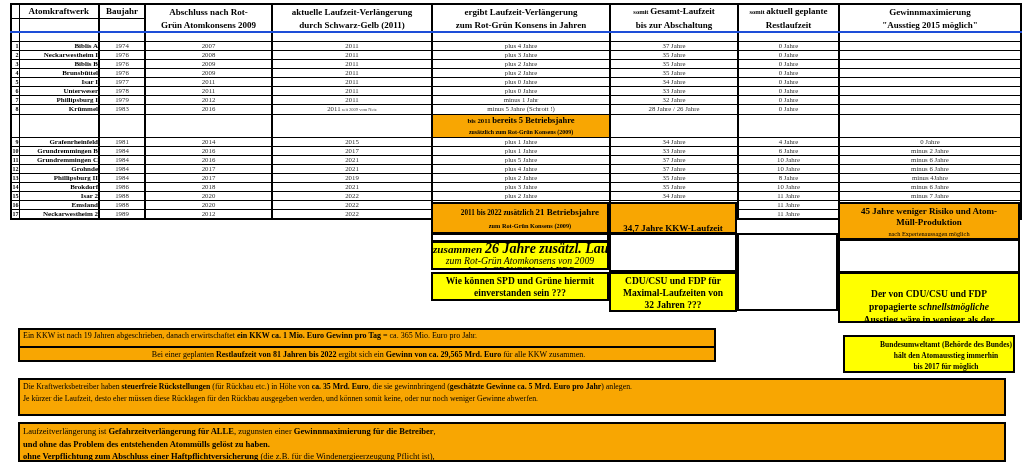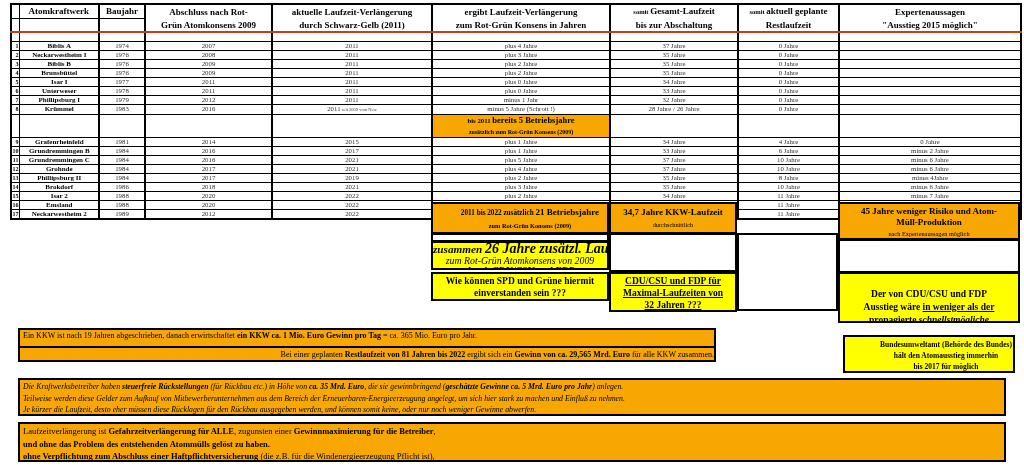--- a/index.html
+++ b/index.html
@@ -7,26 +7,26 @@
          font-family:"Liberation Serif","DejaVu Serif",serif;color:#000;}
 
   
   #table-wrap{position:absolute;left:10px;top:3px;}
   table{table-layout:fixed;border-collapse:collapse;width:1010px;
         border:2px solid #000;background:#fff;}
   td{padding:0;margin:0;overflow:hidden;white-space:nowrap;vertical-align:middle;box-sizing:border-box;}
   td.c0{border-right:1px solid #000;}
   td.c1,td.c2,td.c3,td.c4,td.c5,td.c6,td.c7{border-right:2px solid #000;}
   thead td{font-weight:bold;font-size:9px;line-height:12.5px;text-align:center;}
-  thead tr.h2 td{border-bottom:2px solid #c2410c;}
+  thead tr.h2 td{border-bottom:2px solid #1d4ed8;}
   thead td.split-b{border-top:1px solid #000;}
   .prefix{font-size:6.5px;font-weight:bold;}
   tbody td{font-size:6.8px;line-height:8px;height:8px;color:#2e2e2e;text-align:center;border-bottom:1px solid #000;}
   tbody tr.spacer td{height:9px;}
-  tbody td.name{font-weight:bold;color:#000;text-align:center;font-size:7px;padding-left:1px;}
+  tbody td.name{font-weight:bold;color:#000;text-align:right;font-size:7px;padding-left:1px;}
   tbody td.num{font-size:6px;font-weight:bold;color:#000;text-align:right;}
   .tiny{font-size:4.5px;color:#444;}
   tbody tr.noterow td{height:22px;}
   td.notecell{background:#F8A602;font-weight:bold;font-size:8.5px;color:#000;}
   td.notecell .ln{line-height:10px;}
 
   
   .fb{font-weight:bold;}
   .fi{font-style:italic;}
   .fu{text-decoration:underline;}
@@ -36,46 +36,46 @@
 
   
   .box{position:absolute;box-sizing:border-box;border:2px solid #000;background:#fff;
        text-align:center;overflow:hidden;}
   .orange{background:#F8A602;}
   .yellow{background:#FFFF00;}
 
   #box-summary-ergibt  {left:431px;top:202px;width:178px;height:32px;font-size:9px;padding-top:2px;}
   #box-summary-ergibt .ln{line-height:12px;margin-left:20px;}
   #box-summary-gesamt  {left:609px;top:202px;width:128px;height:32px;font-size:9px;padding-top:2px;}
-  #box-summary-gesamt .ln{line-height:12px;}
+  #box-summary-gesamt .ln{line-height:12px;margin-top:16px;}
   #box-summary-rest    {left:737px;top:202px;width:101px;height:32px;font-size:9px;padding-top:2px;}
   #box-summary-rest .ln{line-height:12px;}
   #box-summary-experten{left:838px;top:202px;width:182px;height:38px;font-size:9px;padding-top:2px;}
   #box-summary-experten .ln{line-height:11px;}
 
   #gap-ergibt  {left:431px;top:233px;width:178px;height:9px;}
   #gap-gesamt  {left:609px;top:233px;width:128px;height:39px;}
   #gap-rest    {left:737px;top:233px;width:101px;height:78px;}
   #gap-experten{left:838px;top:239px;width:182px;height:34px;}
 
   #box-zusammen{left:431px;top:241px;width:178px;height:29px;font-size:14px;padding-top:1px;font-style:italic;}
   #box-zusammen .ln{line-height:9.5px;}
   #box-spd     {left:431px;top:272px;width:178px;height:29px;font-size:9.5px;padding-top:1px;}
   #box-spd .ln{line-height:12px;}
   #box-cdu     {left:609px;top:272px;width:128px;height:40px;font-size:9.5px;padding-top:1px;}
-  #box-cdu .ln{line-height:12px;text-decoration:underline;}
+  #box-cdu .ln{line-height:12px;}
   #box-ausstieg{left:838px;top:272px;width:182px;height:51px;font-size:9.5px;padding-top:14px;}
   #box-ausstieg .ln{line-height:13px;}
   #box-bund    {left:843px;top:335px;width:172px;height:38px;font-size:7.5px;padding-top:2px;}
   #box-bund .ln{line-height:11px;padding-left:34px;}
 
   #band1{left:18px;top:328px;width:698px;height:30px;font-size:8px;text-align:left;padding:1px 0 0 3px;}
-  #band2{left:18px;top:346px;width:698px;height:16px;font-size:8px;text-align:right;padding:2px 0 0 3px;}
+  #band2{left:18px;top:346px;width:698px;height:16px;font-size:8px;text-align:center;padding:2px 0 0 3px;}
   #para1{left:18px;top:378px;width:988px;height:38px;font-size:7.8px;text-align:left;padding:1px 0 0 3px;}
-  #para1 .ln{line-height:11.5px;font-style:italic;}
+  #para1 .ln{line-height:11.5px;}
   #para2{left:18px;top:422px;width:988px;height:40px;font-size:8.5px;text-align:left;padding:1px 0 0 3px;}
   #para2 .ln{line-height:12.5px;}
 </style>
 </head>
 <body>
 
 <div id="stage">
 
   <div id="table-wrap">
     <table id="akw-table">
@@ -93,21 +93,21 @@
       <thead>
           <tr>
             <td class="c0"></td>
             <td class="c1">Atomkraftwerk</td>
             <td class="c2">Baujahr</td>
             <td class="c3">Abschluss nach Rot-</td>
             <td class="c4">aktuelle Laufzeit-Verlängerung</td>
             <td class="c5">ergibt Laufzeit-Verlängerung</td>
             <td class="c6"><span class="prefix">somit </span>Gesamt-Laufzeit</td>
             <td class="c7"><span class="prefix">somit </span>aktuell geplante</td>
-            <td class="c8">Expertenaussagen</td>
+            <td class="c8">Gewinnmaximierung</td>
           </tr>
           <tr class="h2">
             <td class="c0 split-b"></td>
             <td class="c1 split-b"></td>
             <td class="c2 split-b"></td>
             <td class="c3">Grün Atomkonsens 2009</td>
             <td class="c4">durch Schwarz-Gelb (2011)</td>
             <td class="c5">zum Rot-Grün Konsens in Jahren</td>
             <td class="c6">bis zur Abschaltung</td>
             <td class="c7">Restlaufzeit</td>
@@ -359,39 +359,38 @@
       <div class="ln"><span class="fb">Wie können SPD und Grüne hiermit</span></div>
       <div class="ln"><span class="fb">einverstanden sein ???</span></div>
     </div>
   <div id="box-cdu" class="box yellow">
       <div class="ln"><span class="fb">CDU/CSU und FDP für</span></div>
       <div class="ln"><span class="fb">Maximal-Laufzeiten von</span></div>
       <div class="ln"><span class="fb">32 Jahren ???</span></div>
     </div>
   <div id="box-ausstieg" class="box yellow">
       <div class="ln"><span class="fb">Der von CDU/CSU und FDP</span></div>
+      <div class="ln"><span class="fb">propagierte </span><span class="fb fi">schnellstmögliche</span></div>
       <div class="ln"><span class="fb">Ausstieg wäre </span><span class="fb fu">in weniger als der</span></div>
-      <div class="ln"><span class="fb">propagierte </span><span class="fb fi">schnellstmögliche</span></div>
       <div class="ln"><span class="fb fu">Hälfte der Zeit</span><span class="fb"> möglich !!!</span></div>
     </div>
   <div id="box-bund" class="box yellow">
       <div class="ln"><span class="fb">Bundesumweltamt (Behörde des Bundes)</span></div>
       <div class="ln"><span class="fb">hält den Atomausstieg immerhin</span></div>
       <div class="ln"><span class="fb">bis 2017 für möglich</span></div>
     </div>
 
   <div id="band1" class="box orange">
       <div class="ln"><span>Ein KKW ist nach 19 Jahren abgeschrieben, danach erwirtschaftet </span><span class="fb">ein KKW ca. 1 Mio. Euro Gewinn pro Tag</span><span> = ca. 365 Mio. Euro pro Jahr.</span></div>
     </div>
   <div id="band2" class="box orange">
       <div class="ln"><span>Bei einer geplanten </span><span class="fb">Restlaufzeit von 81 Jahren bis 2022</span><span> ergibt sich ein </span><span class="fb">Gewinn von ca. 29,565 Mrd. Euro</span><span> für alle KKW zusammen.</span></div>
     </div>
   <div id="para1" class="box orange">
       <div class="ln"><span>Die Kraftwerksbetreiber haben </span><span class="fb">steuerfreie Rückstellungen</span><span> (für Rückbau etc.) in Höhe von </span><span class="fb">ca. 35 Mrd. Euro</span><span>, die sie gewinnbringend (</span><span class="fb">geschätzte Gewinne ca. 5 Mrd. Euro pro Jahr</span><span>) anlegen.</span></div>
-      <div class="ln"><span>Teilweise werden diese Gelder zum Aufkauf von Mitbewerberunternehmen aus dem Bereich der Erneuerbaren-Energieerzeugung angelegt, um sich hier stark zu machen und Einfluß zu nehmen.</span></div>
       <div class="ln"><span>Je kürzer die Laufzeit, desto eher müssen diese Rücklagen für den Rückbau ausgegeben werden, und können somit keine, oder nur noch weniger Gewinne abwerfen.</span></div>
     </div>
   <div id="para2" class="box orange">
       <div class="ln"><span>Laufzeitverlängerung ist </span><span class="fb">Gefahrzeitverlängerung für ALLE</span><span>, zugunsten einer </span><span class="fb">Gewinnmaximierung für die Betreiber</span><span>,</span></div>
       <div class="ln"><span class="fb">und ohne das Problem des entstehenden Atommülls gelöst zu haben.</span></div>
       <div class="ln"><span class="fb">ohne Verpflichtung zum  Abschluss einer  Haftpflichtversicherung</span><span> (die z.B. für die Windenergieerzeugung Pflicht ist),</span></div>
     </div>
 
 </div>
 

